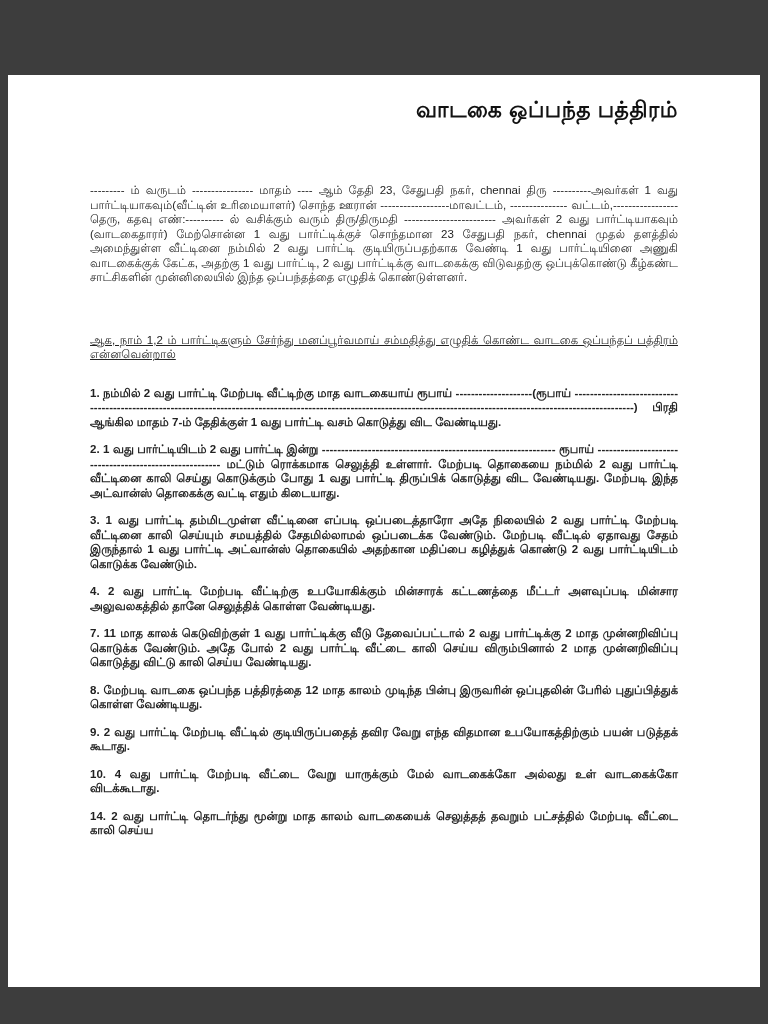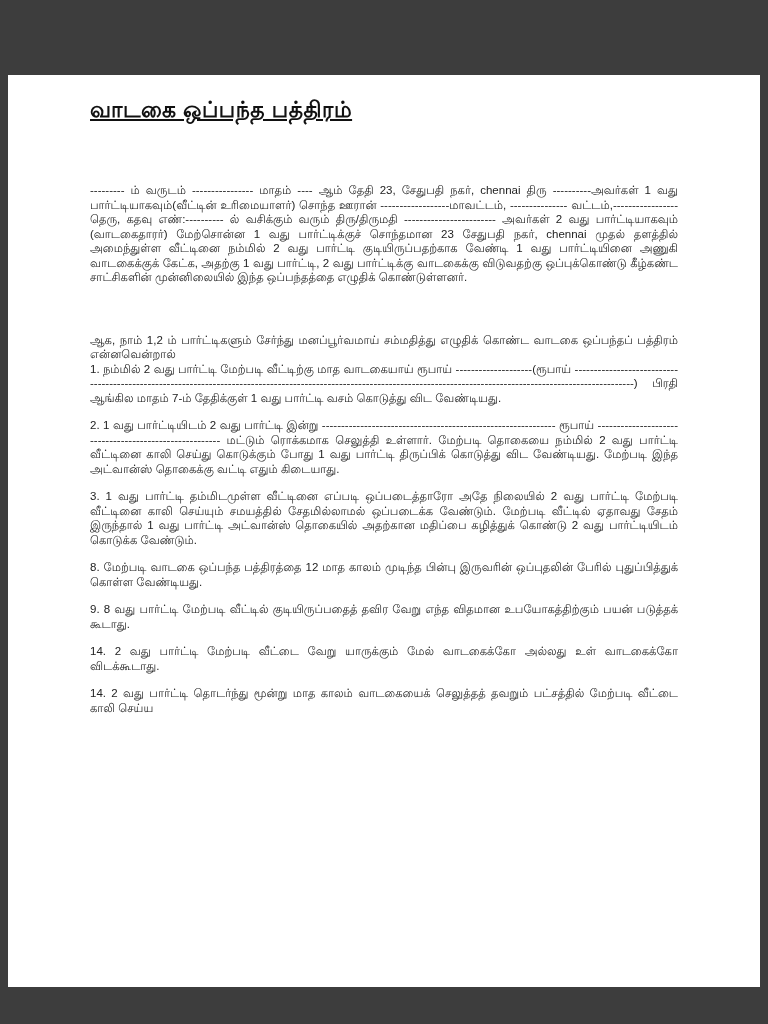--- a/index.html
+++ b/index.html
@@ -23,61 +23,64 @@
     right: 8px;
     bottom: 37px;
     background: #ffffff;
     overflow: hidden;
     box-sizing: border-box;
     padding: 22px 82px 0 82px;
     color: #1f1f1f;
   }
   .doc-title {
     margin: 0 0 58px 0;
-    text-align: left;
+    text-align: right;
     font-size: 22px;
     font-weight: bold;
-    text-decoration: underline;
     color: #111111;
     letter-spacing: 0.5px;
   }
   .para {
     margin: 0 0 13px 0;
     font-size: 11.5px;
     line-height: 14.5px;
     text-align: justify;
     color: #222222;
     overflow-wrap: break-word;
     word-break: break-word;
   }
   .preamble {
     margin-bottom: 16px;
   }
   .declaration {
     margin-top: 48px;
-    margin-bottom: 0;
+    margin-bottom: 24px;
+    text-decoration: underline;
   }
   .clause {
     margin-bottom: 13px;
+    font-weight: bold;
   }
 </style>
 </head>
 <body>
 
 <div class="viewport">
   <div class="page">
 
     <h1 class="doc-title">வாடகை ஒப்பந்த பத்திரம்</h1>
 
     <p class="para preamble">--------- ம் வருடம் ---------------- மாதம் ---- ஆம் தேதி 23, சேதுபதி நகர், chennai திரு ----------அவர்கள் 1 வது பார்ட்டியாகவும்(வீட்டின் உரிமையாளர்) சொந்த ஊரான் ------------------மாவட்டம், --------------- வட்டம்,-----------------தெரு, கதவு எண்:---------- ல் வசிக்கும் வரும் திரு/திருமதி ------------------------ அவர்கள் 2 வது பார்ட்டியாகவும் (வாடகைதாரர்) மேற்சொன்ன 1 வது பார்ட்டிக்குச் சொந்தமான 23 சேதுபதி நகர், chennai முதல் தளத்தில் அமைந்துள்ள வீட்டினை நம்மில் 2 வது பார்ட்டி குடியிருப்பதற்காக வேண்டி 1 வது பார்ட்டியினை அணுகி வாடகைக்குக் கேட்க, அதற்கு 1 வது பார்ட்டி, 2 வது பார்ட்டிக்கு வாடகைக்கு விடுவதற்கு ஒப்புக்கொண்டு கீழ்கண்ட சாட்சிகளின் முன்னிலையில் இந்த ஒப்பந்தத்தை எழுதிக் கொண்டுள்ளனர்.</p>
 
     <p class="para declaration">ஆக, நாம் 1,2 ம் பார்ட்டிகளும் சேர்ந்து மனப்பூர்வமாய் சம்மதித்து எழுதிக் கொண்ட வாடகை ஒப்பந்தப் பத்திரம் என்னவென்றால்</p>
 
     <p class="para clause">1. நம்மில் 2 வது பார்ட்டி மேற்படி வீட்டிற்கு மாத வாடகையாய் ரூபாய் --------------------(ரூபாய் -------------------------------------------------------------------------------------------------------------------------------------------------------------------------) பிரதி ஆங்கில மாதம் 7-ம் தேதிக்குள் 1 வது பார்ட்டி வசம் கொடுத்து விட வேண்டியது.</p>
     <p class="para clause">2. 1 வது பார்ட்டியிடம் 2 வது பார்ட்டி இன்று ------------------------------------------------------------- ரூபாய் ------------------------------------------------------- மட்டும் ரொக்கமாக செலுத்தி உள்ளார். மேற்படி தொகையை நம்மில் 2 வது பார்ட்டி வீட்டினை காலி செய்து கொடுக்கும் போது 1 வது பார்ட்டி திருப்பிக் கொடுத்து விட வேண்டியது. மேற்படி இந்த அட்வான்ஸ் தொகைக்கு வட்டி எதும் கிடையாது.</p>
     <p class="para clause">3. 1 வது பார்ட்டி தம்மிடமுள்ள வீட்டினை எப்படி ஒப்படைத்தாரோ அதே நிலையில் 2 வது பார்ட்டி மேற்படி வீட்டினை காலி செய்யும் சமயத்தில் சேதமில்லாமல் ஒப்படைக்க வேண்டும். மேற்படி வீட்டில் ஏதாவது சேதம் இருந்தால் 1 வது பார்ட்டி அட்வான்ஸ் தொகையில் அதற்கான மதிப்பை கழித்துக் கொண்டு 2 வது பார்ட்டியிடம் கொடுக்க வேண்டும்.</p>
+    <p class="para clause">4. 2 வது பார்ட்டி மேற்படி வீட்டிற்கு உபயோகிக்கும் மின்சாரக் கட்டணத்தை மீட்டர் அளவுப்படி மின்சார அலுவலகத்தில் தானே செலுத்திக் கொள்ள வேண்டியது.</p>
+    <p class="para clause">7. 11 மாத காலக் கெடுவிற்குள் 1 வது பார்ட்டிக்கு வீடு தேவைப்பட்டால் 2 வது பார்ட்டிக்கு 2 மாத முன்னறிவிப்பு கொடுக்க வேண்டும். அதே போல் 2 வது பார்ட்டி வீட்டை காலி செய்ய விரும்பினால் 2 மாத முன்னறிவிப்பு கொடுத்து விட்டு காலி செய்ய வேண்டியது.</p>
     <p class="para clause">8. மேற்படி வாடகை ஒப்பந்த பத்திரத்தை 12 மாத காலம் முடிந்த பின்பு இருவரின் ஒப்புதலின் பேரில் புதுப்பித்துக் கொள்ள வேண்டியது.</p>
-    <p class="para clause">9. 8 வது பார்ட்டி மேற்படி வீட்டில் குடியிருப்பதைத் தவிர வேறு எந்த விதமான உபயோகத்திற்கும் பயன் படுத்தக் கூடாது.</p>
-    <p class="para clause">14. 2 வது பார்ட்டி மேற்படி வீட்டை வேறு யாருக்கும் மேல் வாடகைக்கோ அல்லது உள் வாடகைக்கோ விடக்கூடாது.</p>
+    <p class="para clause">9. 2 வது பார்ட்டி மேற்படி வீட்டில் குடியிருப்பதைத் தவிர வேறு எந்த விதமான உபயோகத்திற்கும் பயன் படுத்தக் கூடாது.</p>
+    <p class="para clause">10. 4 வது பார்ட்டி மேற்படி வீட்டை வேறு யாருக்கும் மேல் வாடகைக்கோ அல்லது உள் வாடகைக்கோ விடக்கூடாது.</p>
     <p class="para clause">14. 2 வது பார்ட்டி தொடர்ந்து மூன்று மாத காலம் வாடகையைக் செலுத்தத் தவறும் பட்சத்தில் மேற்படி வீட்டை காலி செய்ய</p>
 
   </div>
 </div>
 
 </body></html>

